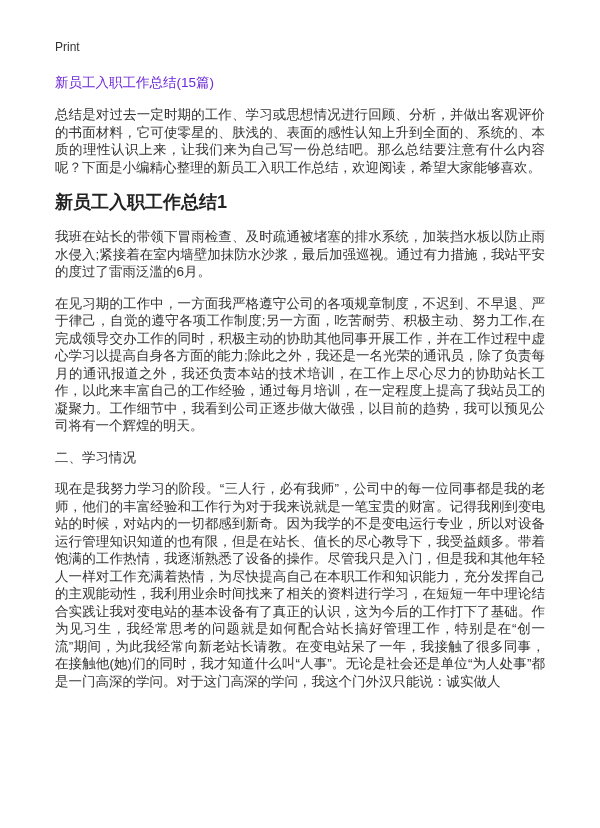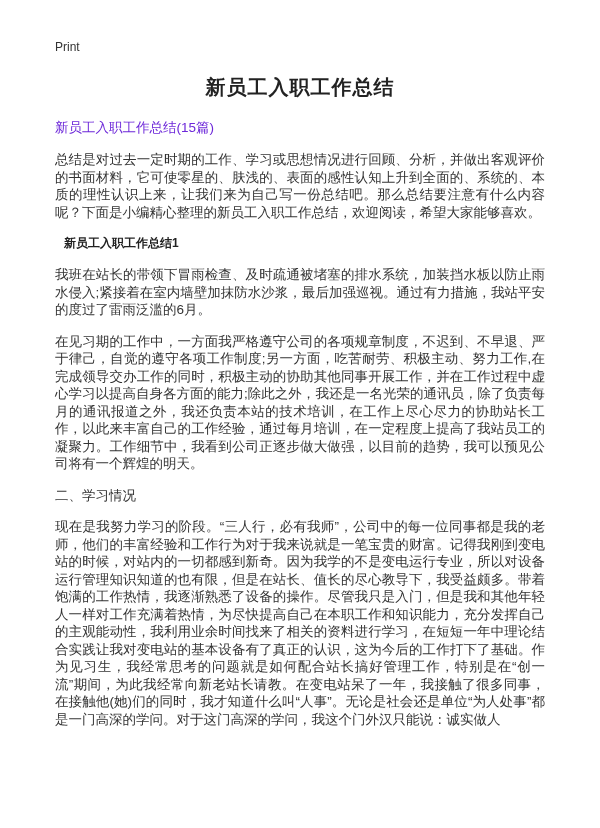--- a/index.html
+++ b/index.html
@@ -43,34 +43,33 @@
     margin: 0 0 14px 0;
   }
   p.body-para {
     font-size: 13.5px;
     line-height: 17.5px;
     text-align: justify;
     margin: 12px 0 14px 0;
     color: #333333;
   }
   h2.section-heading {
-    font-size: 12px;
+    font-size: 18px;
     font-weight: bold;
     color: #222222;
-    margin: 6px 0 14px 9px;
+    margin: 6px 0 14px 0;
   }
 </style>
 </head>
 <body>
 
 <div class="page">
 
   <div class="print-label">Print</div>
 
-  <h1 class="doc-title">新员工入职工作总结</h1>
 
   <div class="doc-subtitle">新员工入职工作总结(15篇)</div>
 
   <p class="body-para">总结是对过去一定时期的工作、学习或思想情况进行回顾、分析，并做出客观评价的书面材料，它可使零星的、肤浅的、表面的感性认知上升到全面的、系统的、本质的理性认识上来，让我们来为自己写一份总结吧。那么总结要注意有什么内容呢？下面是小编精心整理的新员工入职工作总结，欢迎阅读，希望大家能够喜欢。</p>
 
   <h2 class="section-heading">新员工入职工作总结1</h2>
 
   <p class="body-para">我班在站长的带领下冒雨检查、及时疏通被堵塞的排水系统，加装挡水板以防止雨水侵入;紧接着在室内墙壁加抹防水沙浆，最后加强巡视。通过有力措施，我站平安的度过了雷雨泛滥的6月。</p>
 
   <p class="body-para">在见习期的工作中，一方面我严格遵守公司的各项规章制度，不迟到、不早退、严于律己，自觉的遵守各项工作制度;另一方面，吃苦耐劳、积极主动、努力工作,在完成领导交办工作的同时，积极主动的协助其他同事开展工作，并在工作过程中虚心学习以提高自身各方面的能力;除此之外，我还是一名光荣的通讯员，除了负责每月的通讯报道之外，我还负责本站的技术培训，在工作上尽心尽力的协助站长工作，以此来丰富自己的工作经验，通过每月培训，在一定程度上提高了我站员工的凝聚力。工作细节中，我看到公司正逐步做大做强，以目前的趋势，我可以预见公司将有一个辉煌的明天。</p>

